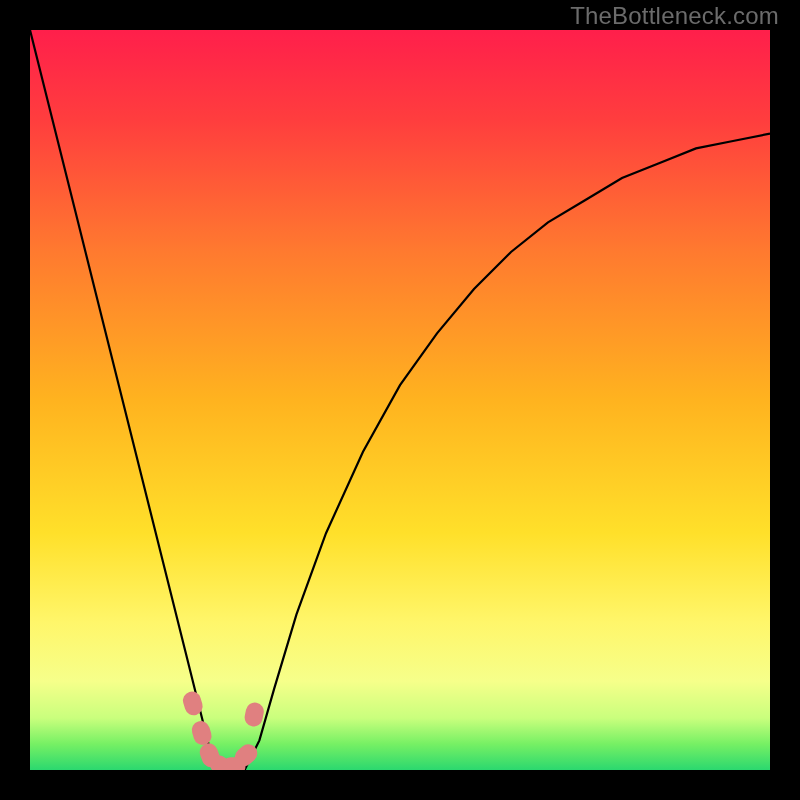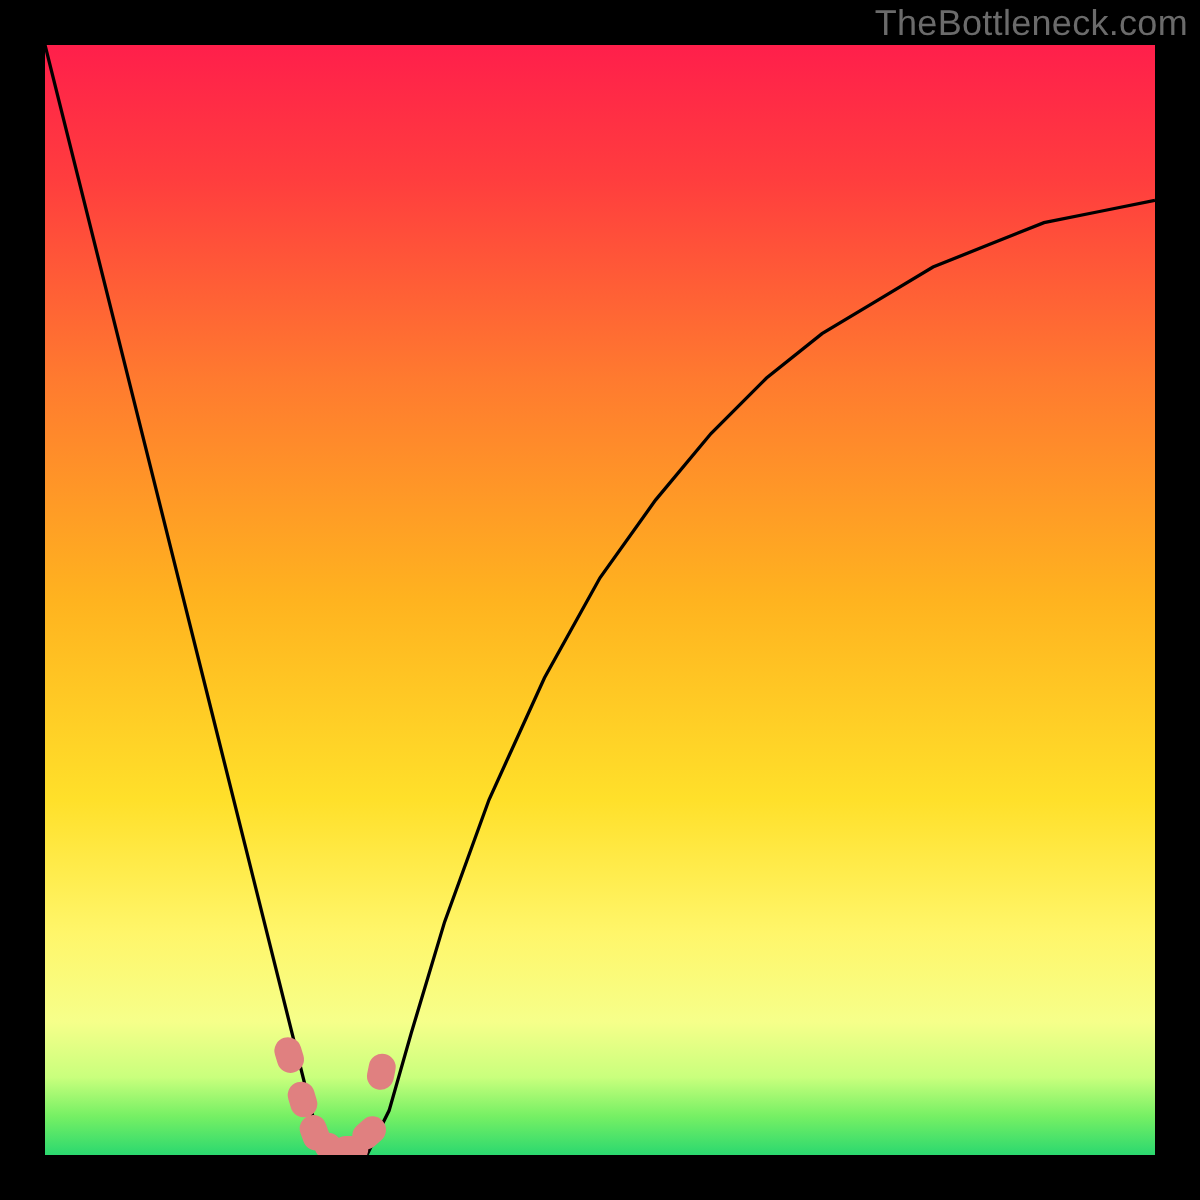--- a/index.html
+++ b/index.html
@@ -13,21 +13,21 @@
   }
   .frame {
     position: relative;
     width: 800px;
     height: 800px;
     background: #000;
   }
   .watermark {
     position: absolute;
     top: 2px;
-    right: 8px;
+    right: 21px;
     color: #6b6b6b;
     font-size: 24px;
     letter-spacing: 0.2px;
     z-index: 10;
     user-select: none;
   }
   .plot-wrapper {
     position: absolute;
     left: 30px;
     top: 30px;

